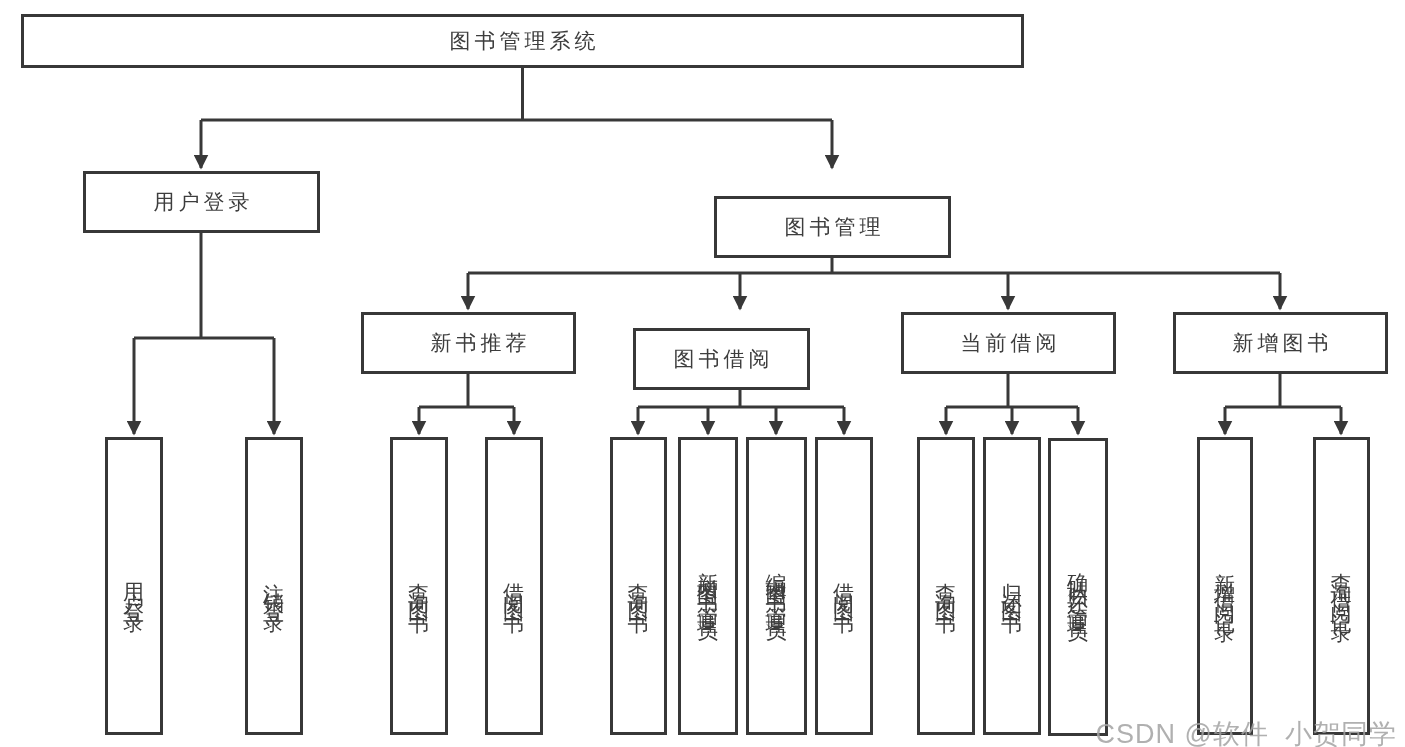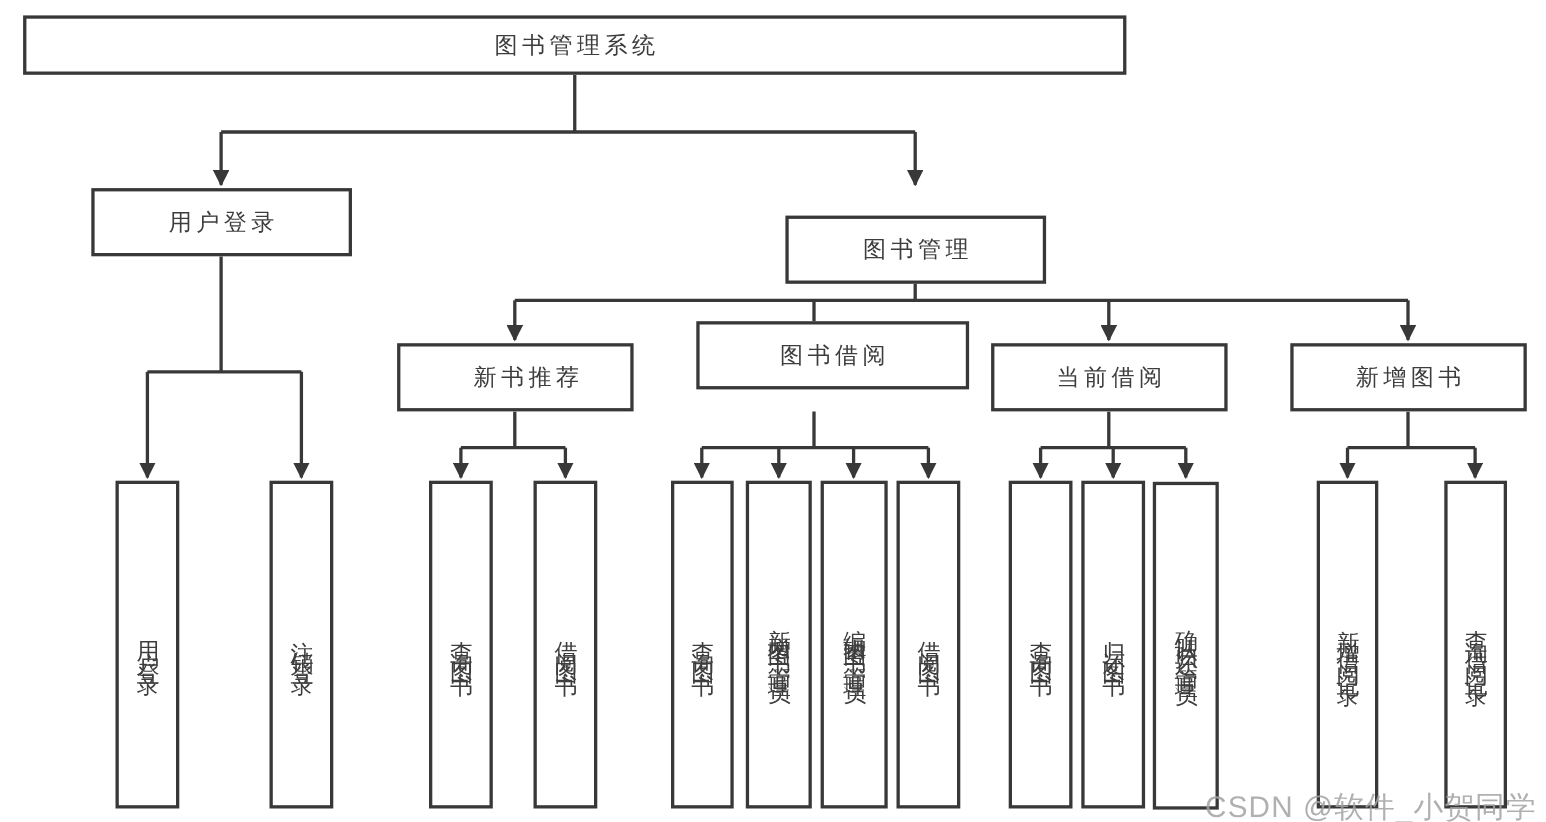--- a/index.html
+++ b/index.html
@@ -107,21 +107,21 @@
   <div class="node" style="left:83px; top:171px; width:237px; height:62px;">
     <span class="hlabel">用户登录</span>
   </div>
   <div class="node" style="left:714px; top:171px; width:237px; height:62px;margin-top:25px;">
     <span class="hlabel">图书管理</span>
   </div>
 
   <div class="node" style="left:361px; top:312px; width:215px; height:62px;padding-left:20px;">
     <span class="hlabel">新书推荐</span>
   </div>
-  <div class="node" style="left:633px; top:292px; width:248px; height:62px;">
+  <div class="node" style="left:633px; top:328px; width:177px; height:62px;">
     <span class="hlabel">图书借阅</span>
   </div>
   <div class="node" style="left:901px; top:312px; width:215px; height:62px;">
     <span class="hlabel">当前借阅</span>
   </div>
   <div class="node" style="left:1173px; top:312px; width:215px; height:62px;">
     <span class="hlabel">新增图书</span>
   </div>
 
   <div class="node" style="left:105px; top:437px; width:58px; height:298px;">

